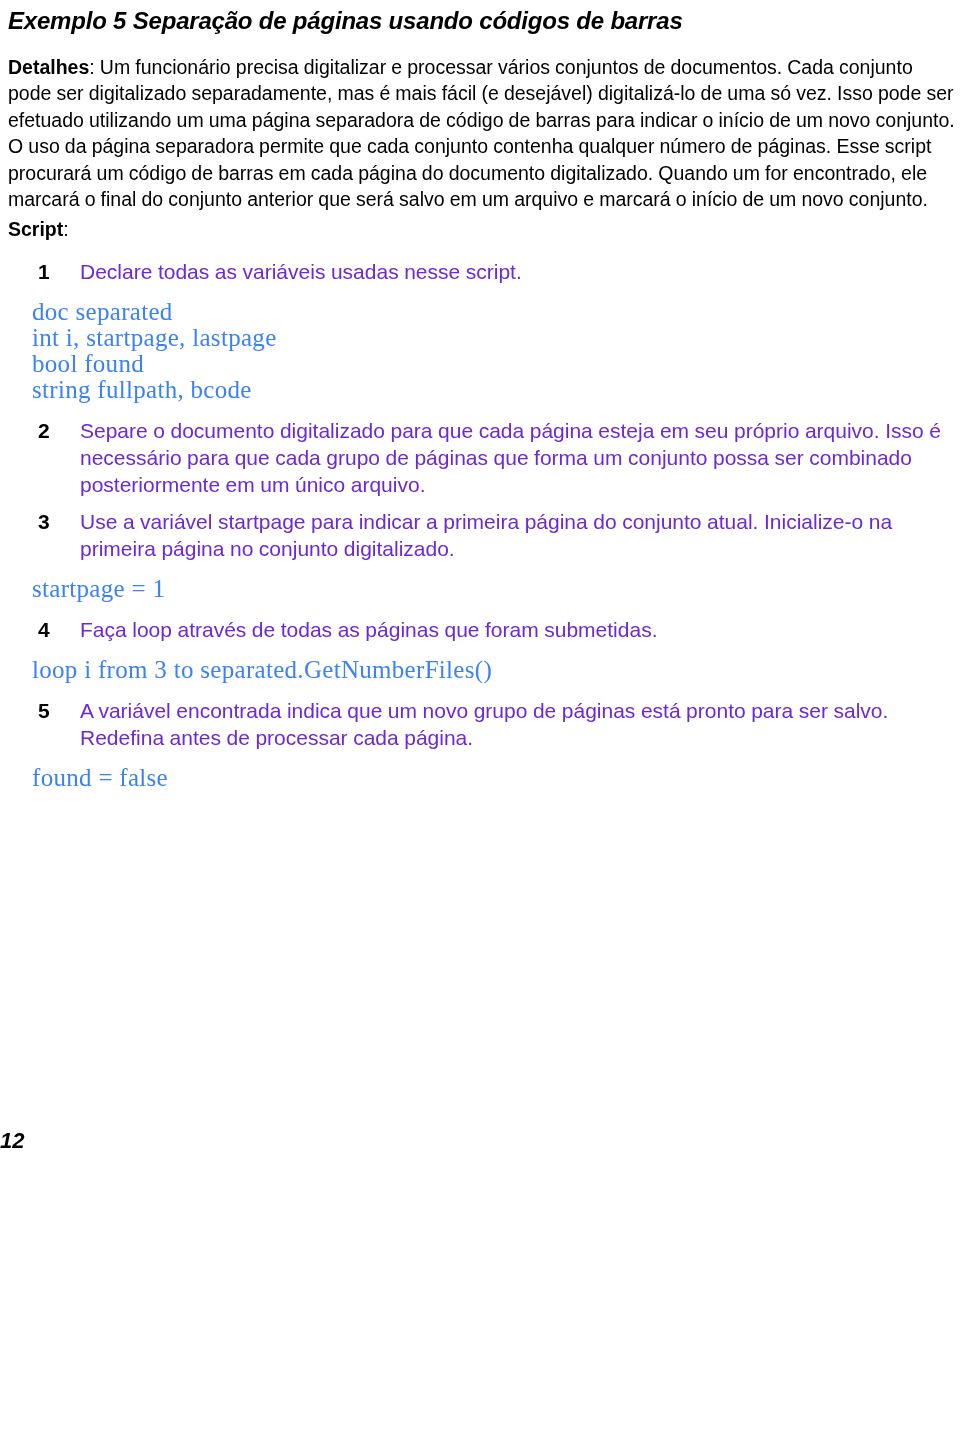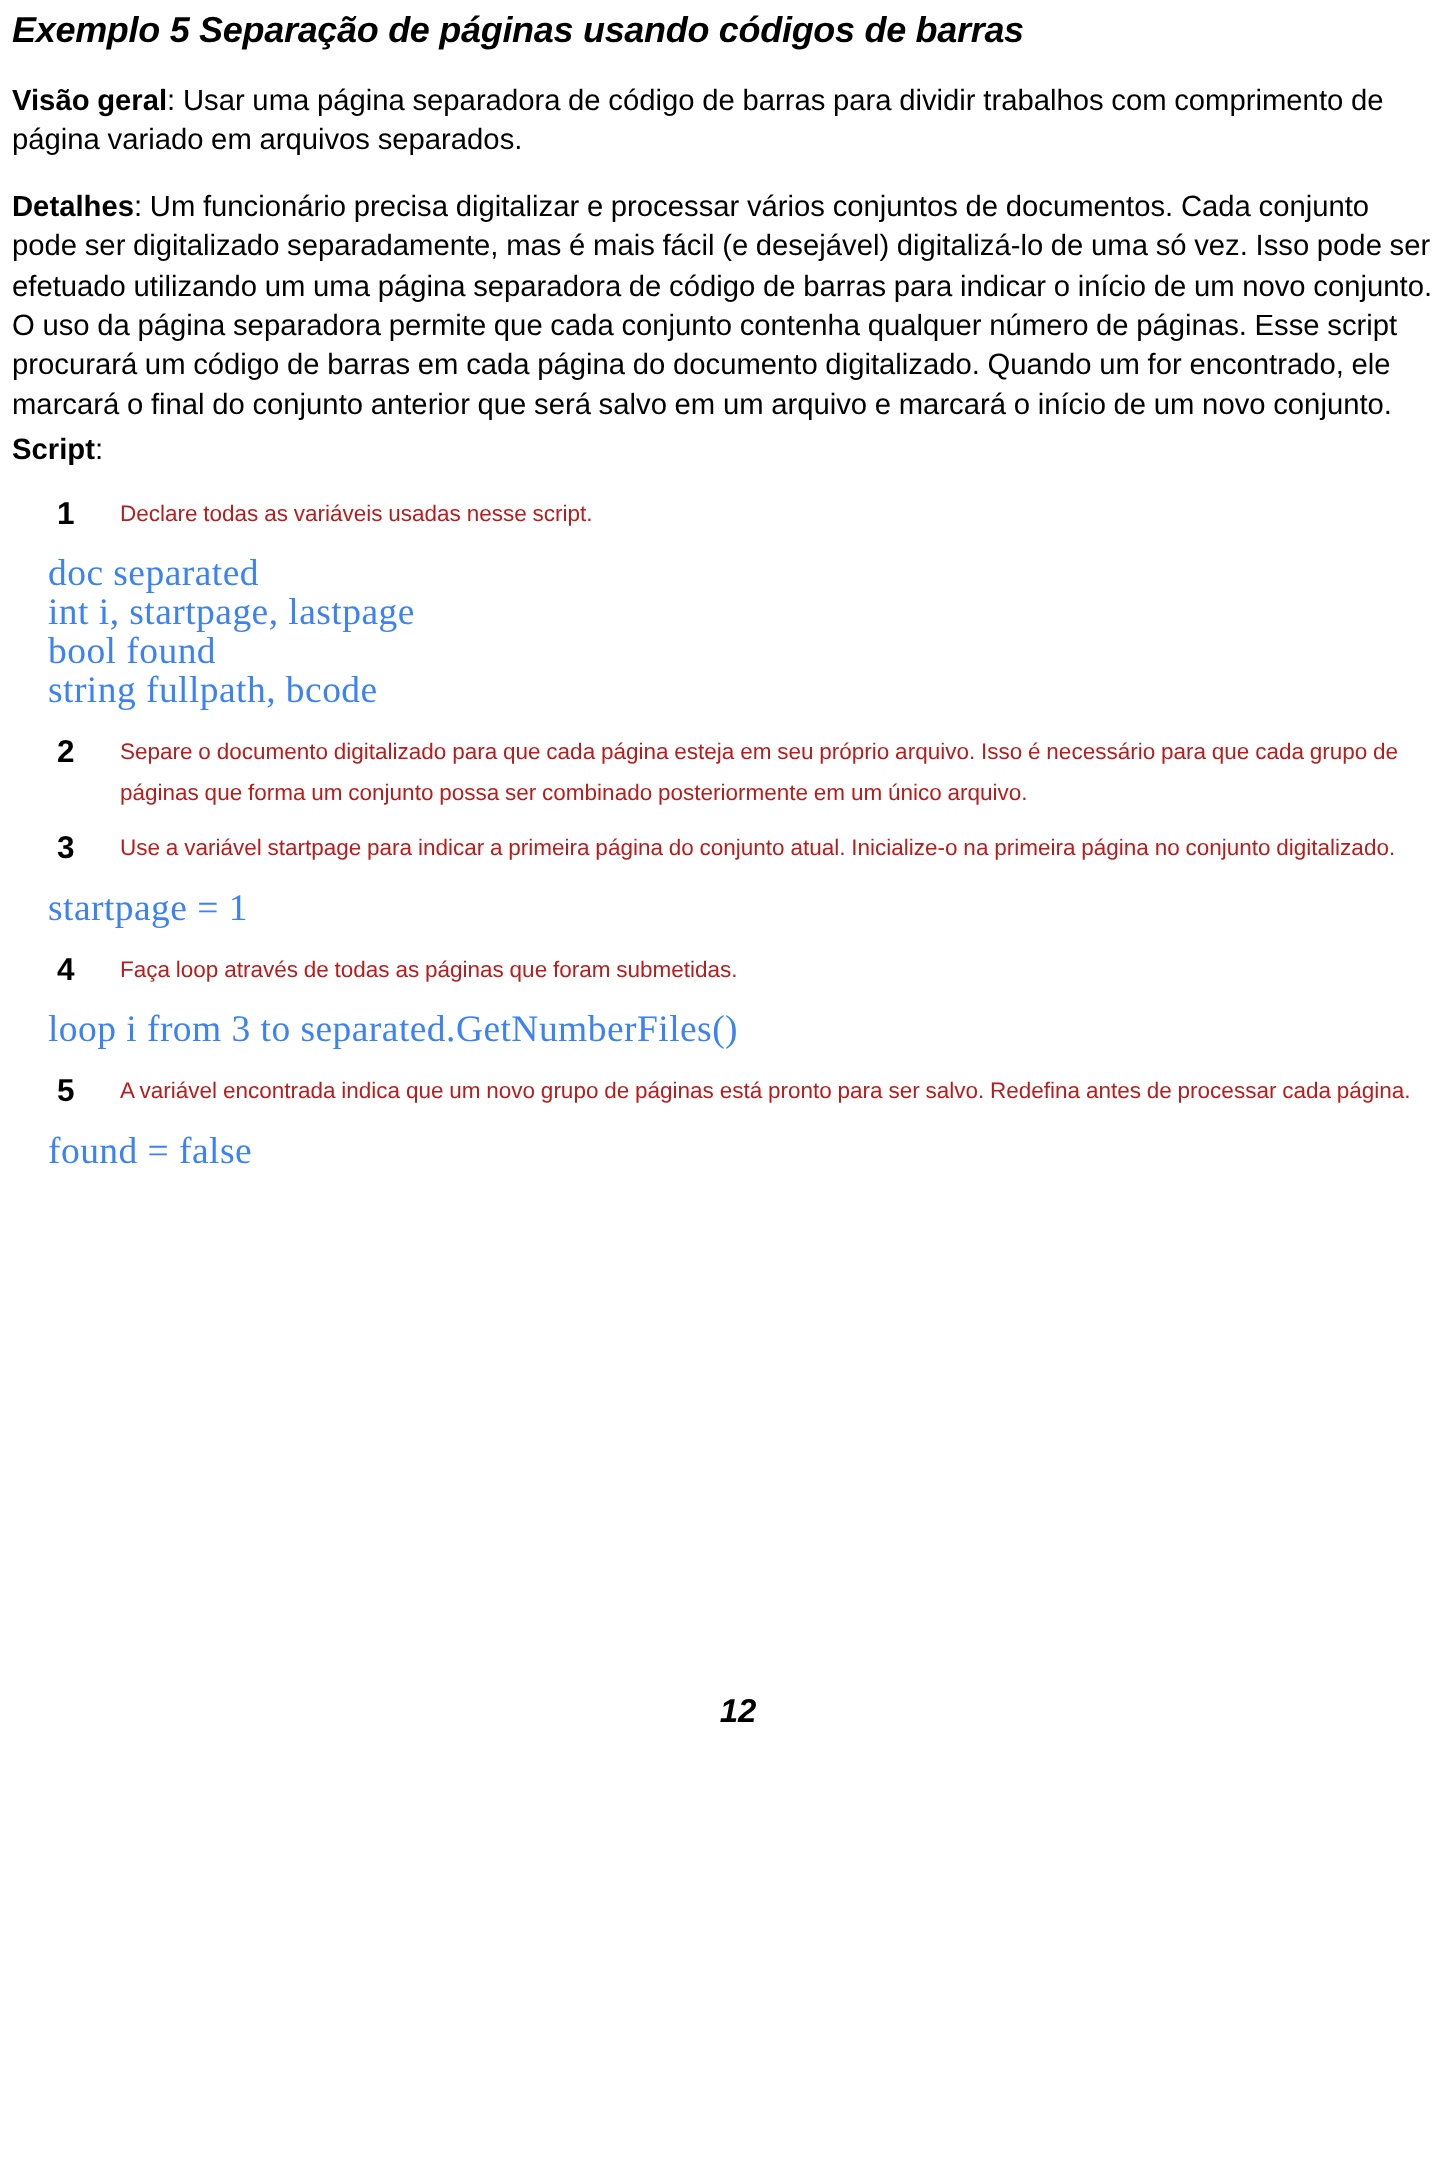--- a/index.html
+++ b/index.html
@@ -96,60 +96,58 @@
     font-family: "Liberation Sans", sans-serif;
     font-weight: bold;
     font-size: 21px;
     line-height: 27px;
     color: #000000;
   }
 
   .step-text {
     display: block;
     font-family: "Liberation Sans", sans-serif;
-    font-size: 15px;
+    font-size: 21px;
     line-height: 27px;
-    color: #b91c1c;
+    color: #6d28d9;
     word-spacing: -0.3px;
   }
 
   .code {
     font-family: Liberation Serif, serif;
     font-size: 25px;
     line-height: 26px;
     color: #3b82f6;
     margin: 14px 0 14px 24px;
     white-space: pre;
     letter-spacing: 0.3px;
   }
 
   .page-number {
     position: absolute;
     left: 0;
     right: 0;
     bottom: 14px;
-    text-align: center;
+    text-align: left;
     font-family: "Liberation Sans", sans-serif;
     font-weight: bold;
     font-style: italic;
     font-size: 22px;
     line-height: 26px;
     color: #000000;
-    padding-left: 24px;
   }
 </style>
 </head>
 <body>
 
 <div class="page">
   <div class="content">
 
     <h1 class="doc-title">Exemplo 5 Separação de páginas usando códigos de barras</h1>
 
-    <p class="para overview"><b>Visão geral</b><span>: </span><span>Usar uma página separadora de código de barras para dividir trabalhos com comprimento de página variado em arquivos separados.</span></p>
 
     <p class="para details"><b>Detalhes</b><span>: </span><span>Um funcionário precisa digitalizar e processar vários conjuntos de documentos. Cada conjunto pode ser digitalizado separadamente, mas é mais fácil (e desejável) digitalizá-lo de uma só vez. Isso pode ser efetuado utilizando um uma página separadora de código de barras para indicar o início de um novo conjunto. O uso da página separadora permite que cada conjunto contenha qualquer número de páginas. Esse script procurará um código de barras em cada página do documento digitalizado. Quando um for encontrado, ele marcará o final do conjunto anterior que será salvo em um arquivo e marcará o início de um novo conjunto.</span></p>
 
     <p class="script-label"><span>Script</span><span class="colon">:</span></p>
 
     <div class="steps">
 
       <div class="step">
         <span class="step-num">1</span>
         <span class="step-text">Declare todas as variáveis usadas nesse script.</span>

